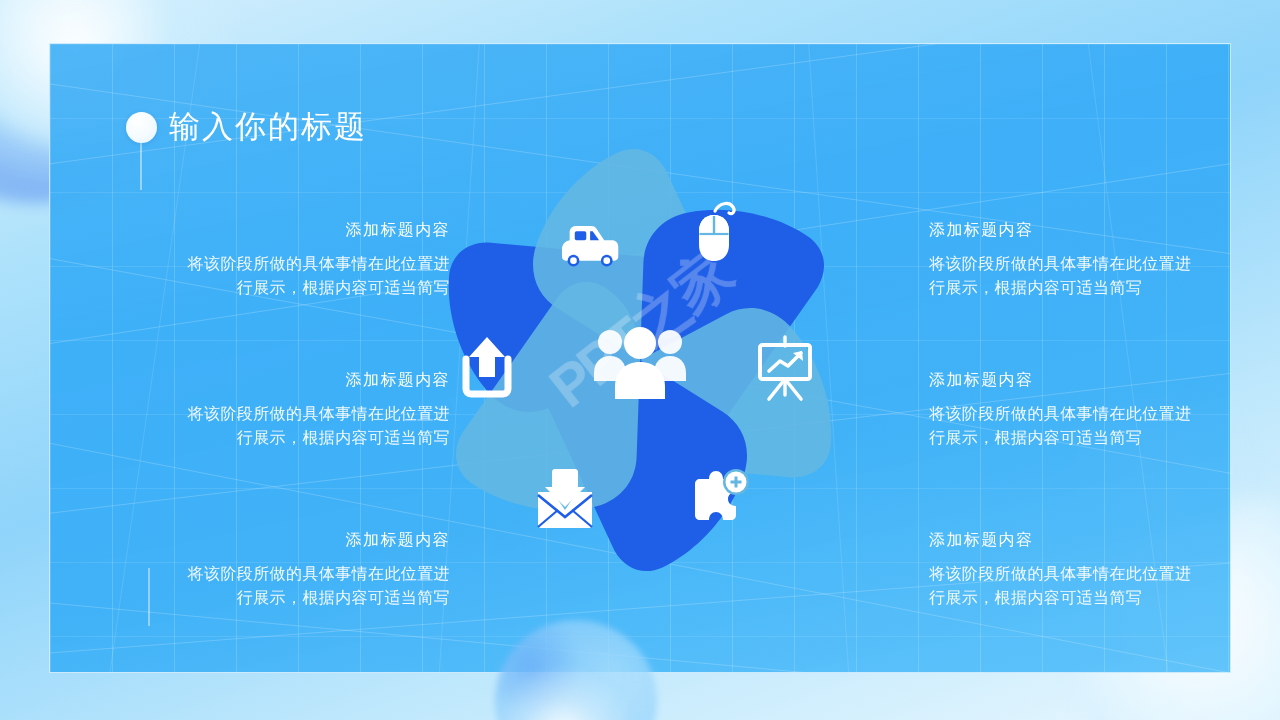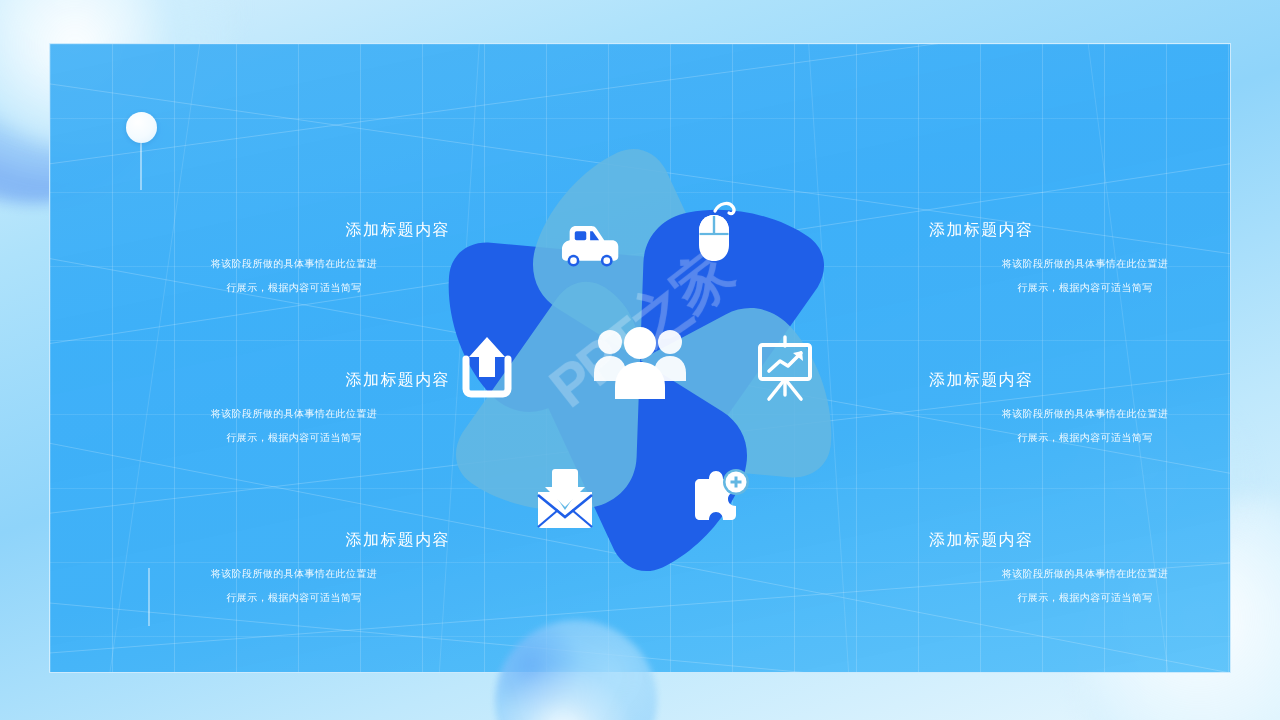--- a/index.html
+++ b/index.html
@@ -124,25 +124,24 @@
   
   .text-block { position: absolute; z-index: 20; width: 312px; }
   .tb-title {
     font-size: 16px;
     color: #ffffff;
     letter-spacing: 1.4px;
     margin-bottom: 11px;
     white-space: nowrap;
   }
   .tb-body {
-    font-size: 10px;
+    font-size: 16px;
     line-height: 24px;
     color: rgba(255,255,255,0.93);
     letter-spacing: .4px;
-    text-align: center;
   }
   .left-block  { text-align: right; left: 88px; }
   .right-block { text-align: left;  left: 879px; }
   .row-1 { top: 176px; }
   .row-2 { top: 326px; }
   .row-3 { top: 486px; }
 
   
   #flower {
     position: absolute;
@@ -197,20 +196,21 @@
       <g stroke="rgba(255,255,255,0.13)" stroke-width="1" fill="none">
         <line x1="150" y1="0" x2="60" y2="630"></line>
         <line x1="430" y1="0" x2="390" y2="630"></line>
         <line x1="760" y1="0" x2="800" y2="630"></line>
         <line x1="1040" y1="0" x2="1120" y2="630"></line>
       </g>
     </svg>
 
     <div id="header-bullet"></div>
     <div id="header-stem"></div>
+    <div id="panel-title">输入你的标题</div>
     <div id="footer-stem"></div>
 
     <div class="text-block left-block row-1">
       <div class="tb-title">添加标题内容</div>
       <div class="tb-body">
         <div>将该阶段所做的具体事情在此位置进</div>
         <div>行展示，根据内容可适当简写</div>
       </div>
     </div>
 

